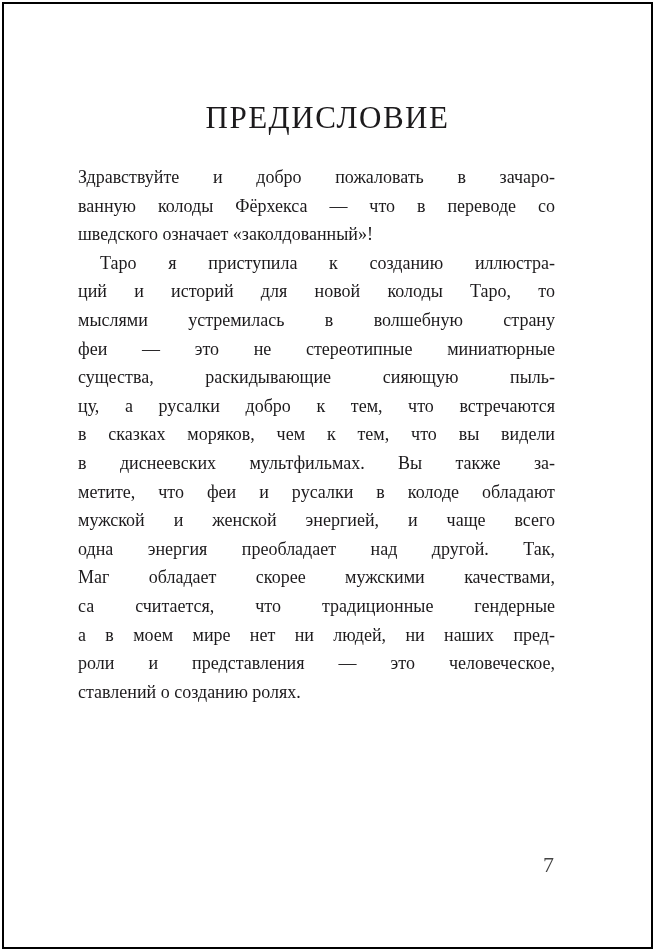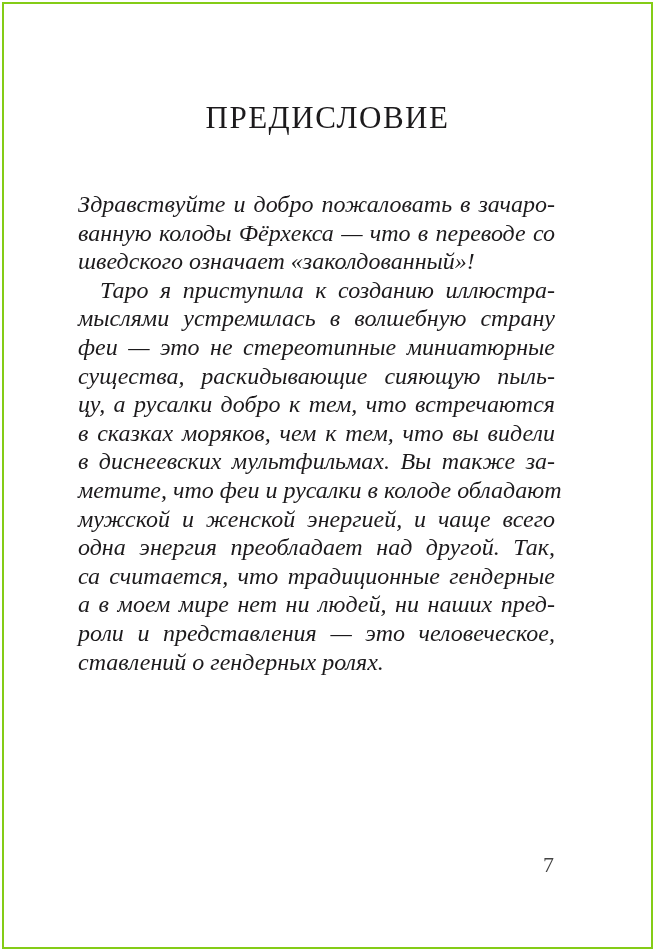--- a/index.html
+++ b/index.html
@@ -12,46 +12,45 @@
       height: 950px;
       position: relative;
       overflow: hidden;
     }
     .page-frame {
       position: absolute;
       left: 2px;
       top: 2px;
       width: 647px;
       height: 943px;
-      border: 2px solid #84cc16;
+      border: 2px solid #000000;
       background: #ffffff;
     }
     .title {
       position: absolute;
       left: 0;
       right: 0;
       top: 96px;
       text-align: center;
       font-family: "Liberation Serif", "DejaVu Serif", serif;
       font-size: 31px;
       letter-spacing: 1.5px;
       color: #1c1a1c;
       margin: 0;
       font-weight: normal;
     }
     .body-text {
       position: absolute;
       left: 74px;
-      top: 186px;
+      top: 159px;
       width: 477px;
       font-family: "Liberation Serif", "DejaVu Serif", serif;
-      font-size: 24px;
+      font-size: 18px;
       line-height: 28.6px;
       color: #1c1a1c;
-      font-style: italic;
     }
     .line {
       display: block;
       white-space: nowrap;
       text-align: justify;
       text-align-last: justify;
       height: 28.6px;
     }
     .line.last {
       text-align-last: left;
@@ -75,30 +74,32 @@
   <h1 class="title">ПРЕДИСЛОВИЕ</h1>
 
   <div class="body-text">
     <div>
       <span class="line">Здравствуйте и добро пожаловать в зачаро-</span>
       <span class="line">ванную колоды Фёрхекса — что в переводе со</span>
       <span class="line last">шведского означает «заколдованный»!</span>
     </div>
     <div>
       <span class="line indent">Таро я приступила к созданию иллюстра-</span>
+      <span class="line">ций и историй для новой колоды Таро, то</span>
       <span class="line">мыслями устремилась в волшебную страну</span>
       <span class="line">феи — это не стереотипные миниатюрные</span>
       <span class="line">существа, раскидывающие сияющую пыль-</span>
       <span class="line">цу, а русалки добро к тем, что встречаются</span>
       <span class="line">в сказках моряков, чем к тем, что вы видели</span>
       <span class="line">в диснеевских мультфильмах. Вы также за-</span>
       <span class="line">метите, что феи и русалки в колоде обладают</span>
       <span class="line">мужской и женской энергией, и чаще всего</span>
       <span class="line">одна энергия преобладает над другой. Так,</span>
+      <span class="line">Маг обладает скорее мужскими качествами,</span>
       <span class="line">са считается, что традиционные гендерные</span>
       <span class="line">а в моем мире нет ни людей, ни наших пред-</span>
       <span class="line">роли и представления — это человеческое,</span>
-      <span class="line last">ставлений о гендерных ролях.</span>
+      <span class="line last">ставлений о созданию ролях.</span>
     </div>
   </div>
 
   <div class="page-number">7</div>
 </div>
 
 </body></html>

